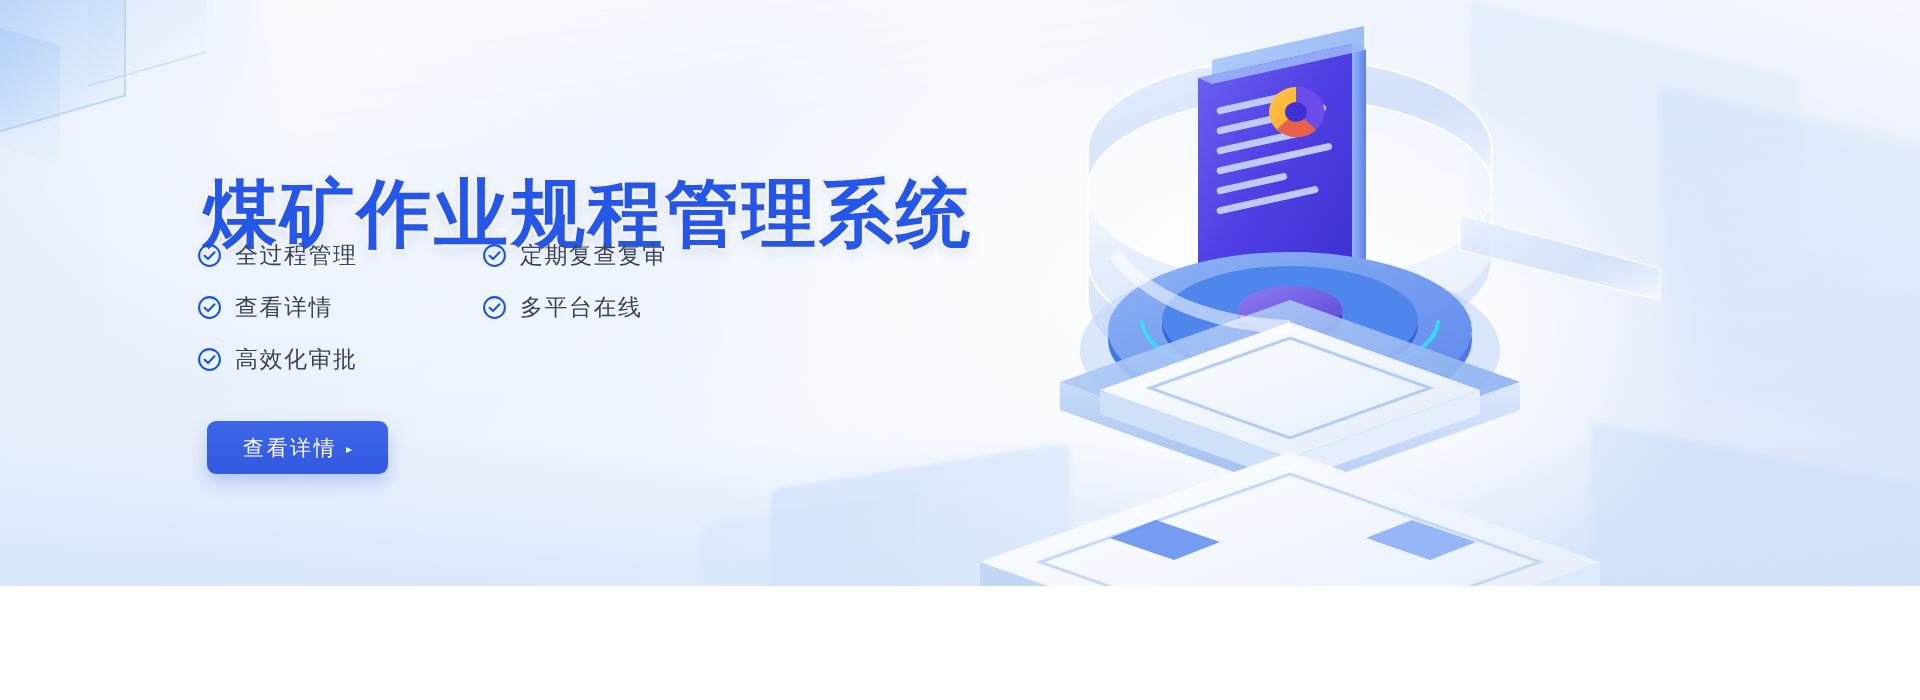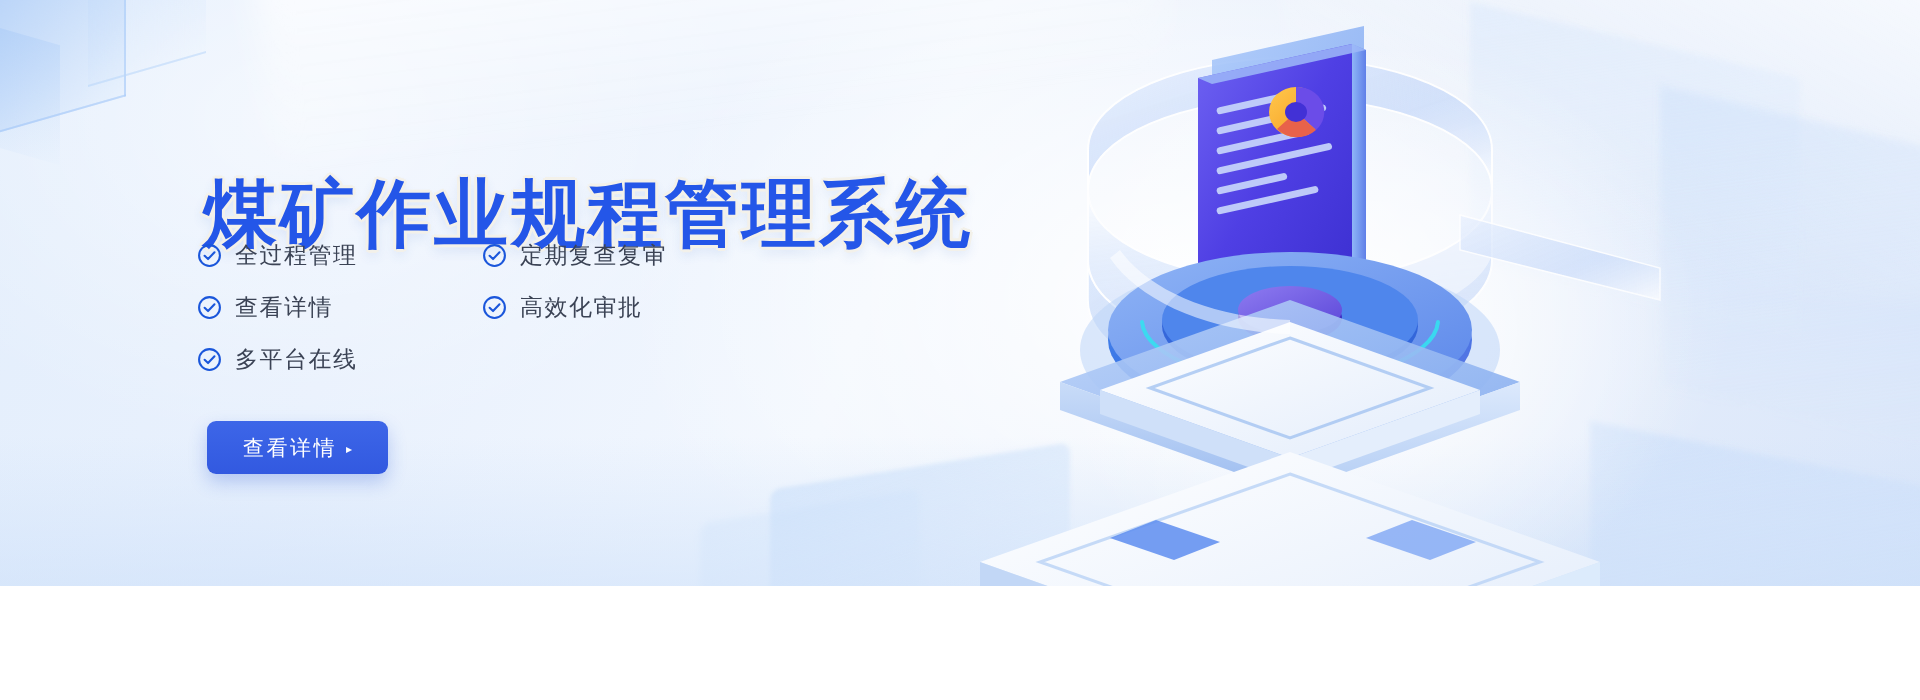--- a/index.html
+++ b/index.html
@@ -159,29 +159,29 @@
         </svg>
         <span class="feature-label">查看详情</span>
       </div>
 
 
       <div class="feature">
         <svg class="check-icon" viewBox="0 0 24 24">
           <circle cx="12" cy="12" r="10" fill="none" stroke="#1a56db" stroke-width="2"></circle>
           <path d="M7.3 12.3 L10.6 15.4 L16.8 8.9" fill="none" stroke="#1a56db" stroke-width="2" stroke-linecap="round" stroke-linejoin="round"></path>
         </svg>
+        <span class="feature-label">多平台在线</span>
+      </div>
+
+      <div class="feature">
+        <svg class="check-icon" viewBox="0 0 24 24">
+          <circle cx="12" cy="12" r="10" fill="none" stroke="#1a56db" stroke-width="2"></circle>
+          <path d="M7.3 12.3 L10.6 15.4 L16.8 8.9" fill="none" stroke="#1a56db" stroke-width="2" stroke-linecap="round" stroke-linejoin="round"></path>
+        </svg>
         <span class="feature-label">高效化审批</span>
-      </div>
-
-      <div class="feature">
-        <svg class="check-icon" viewBox="0 0 24 24">
-          <circle cx="12" cy="12" r="10" fill="none" stroke="#1a56db" stroke-width="2"></circle>
-          <path d="M7.3 12.3 L10.6 15.4 L16.8 8.9" fill="none" stroke="#1a56db" stroke-width="2" stroke-linecap="round" stroke-linejoin="round"></path>
-        </svg>
-        <span class="feature-label">多平台在线</span>
       </div>
 
     </div>
 
     <button class="cta">
       <span class="cta-label">查看详情</span>
       <span class="cta-arrow">▸</span>
     </button>
 
   </div>

